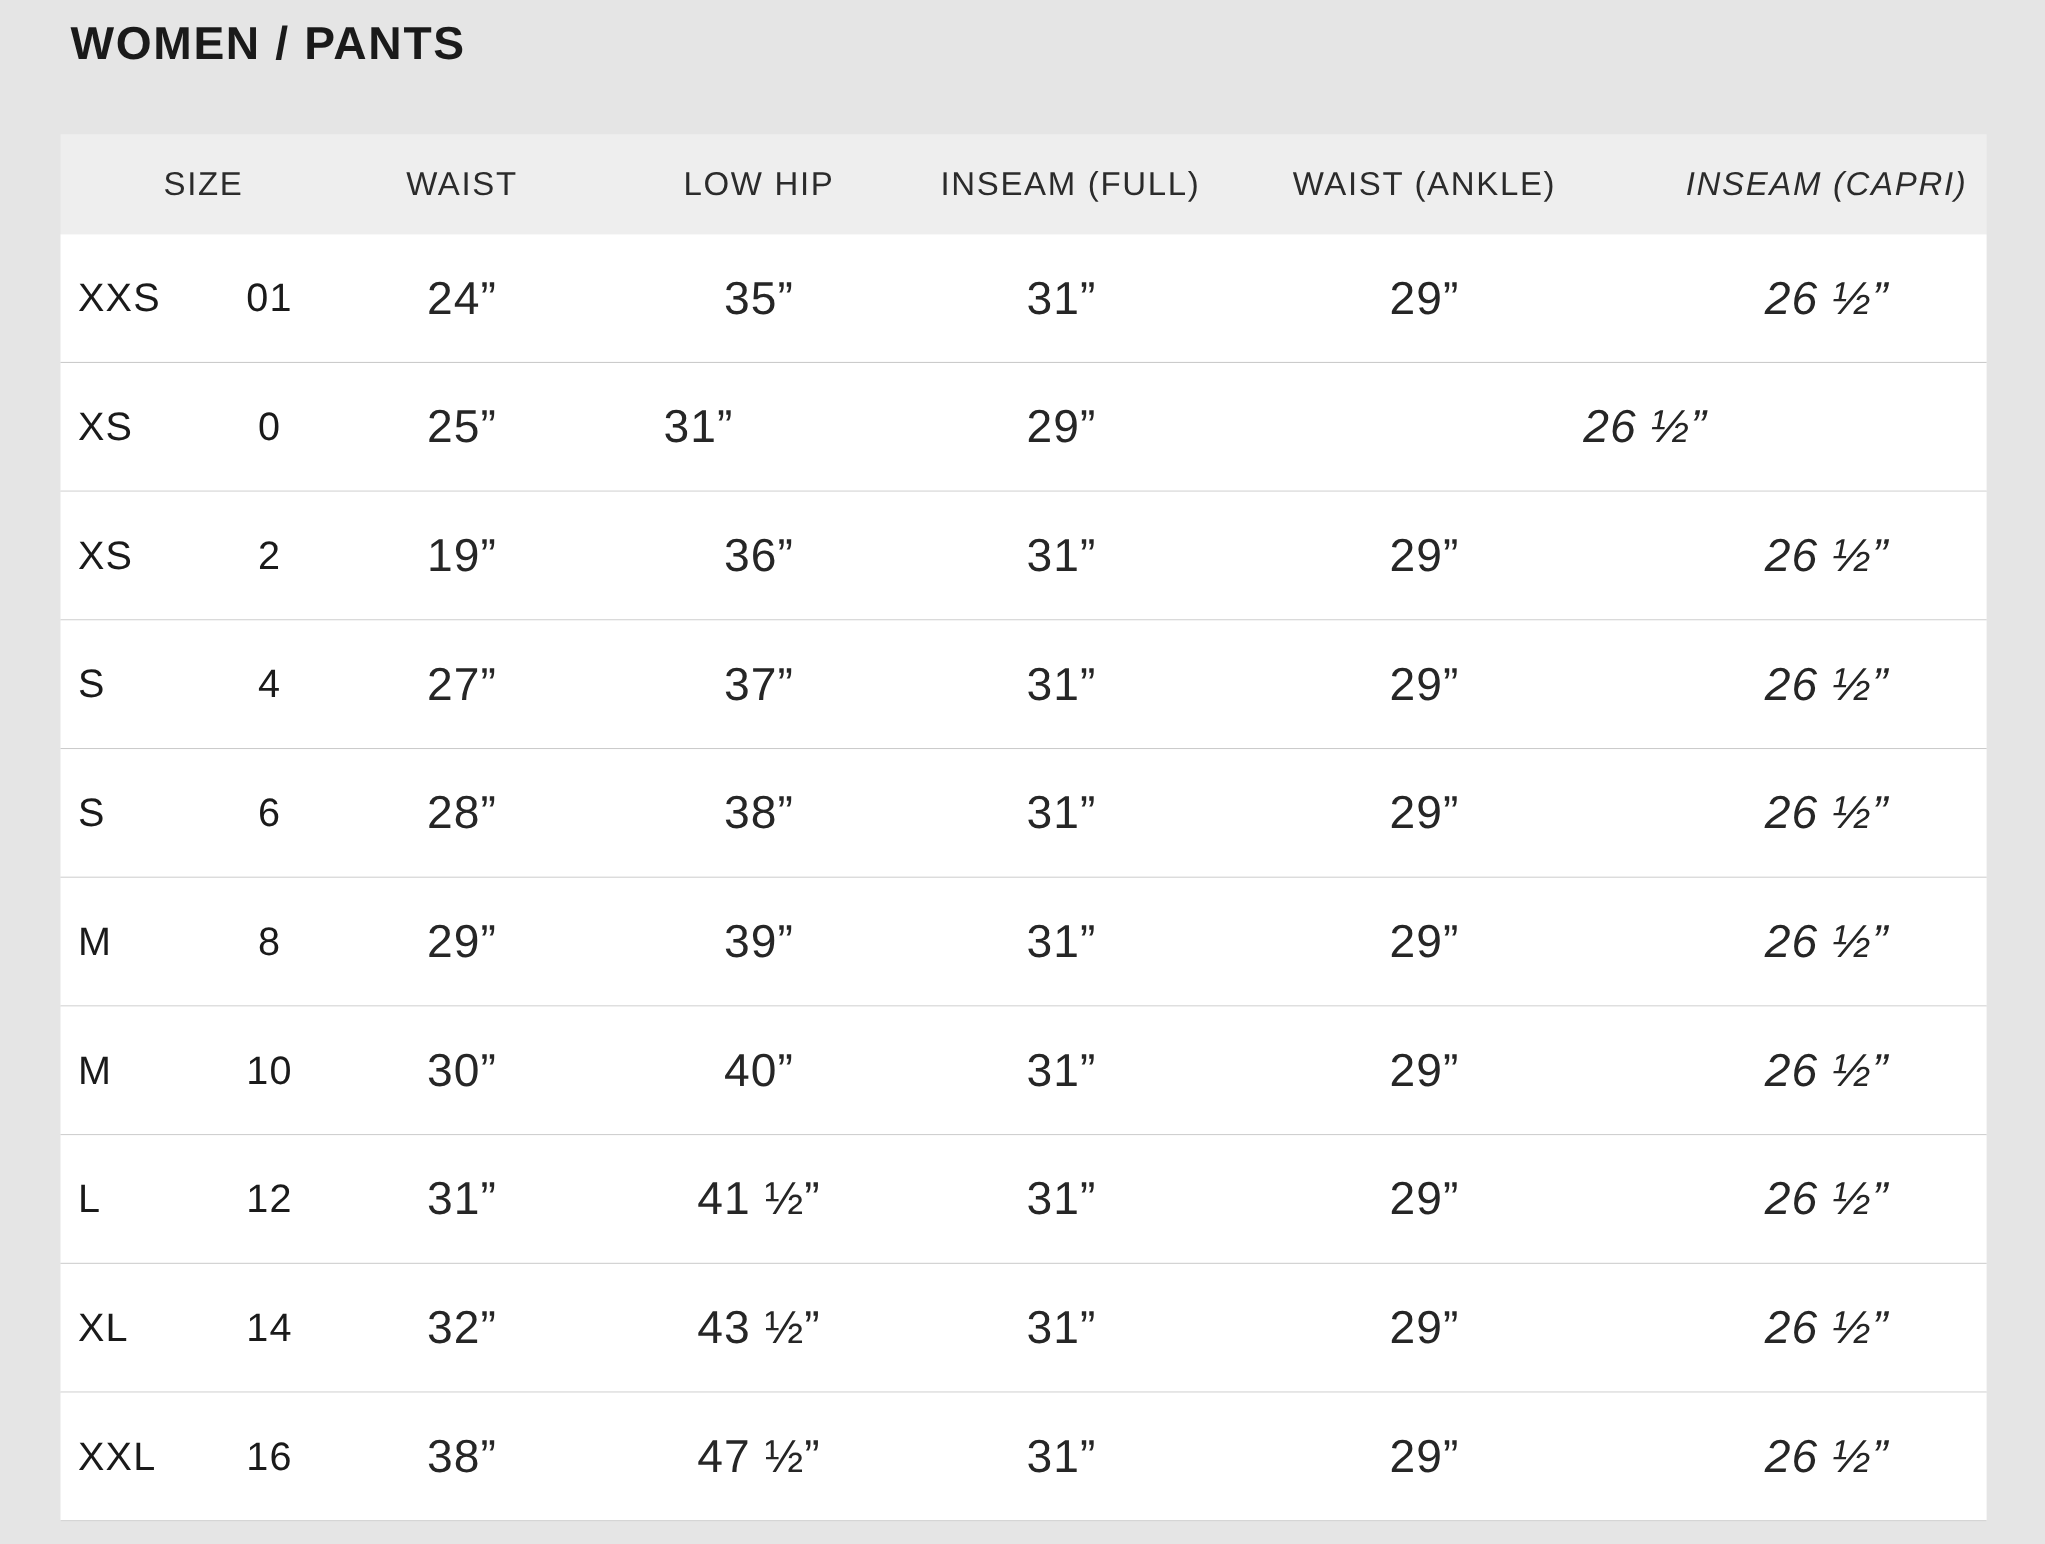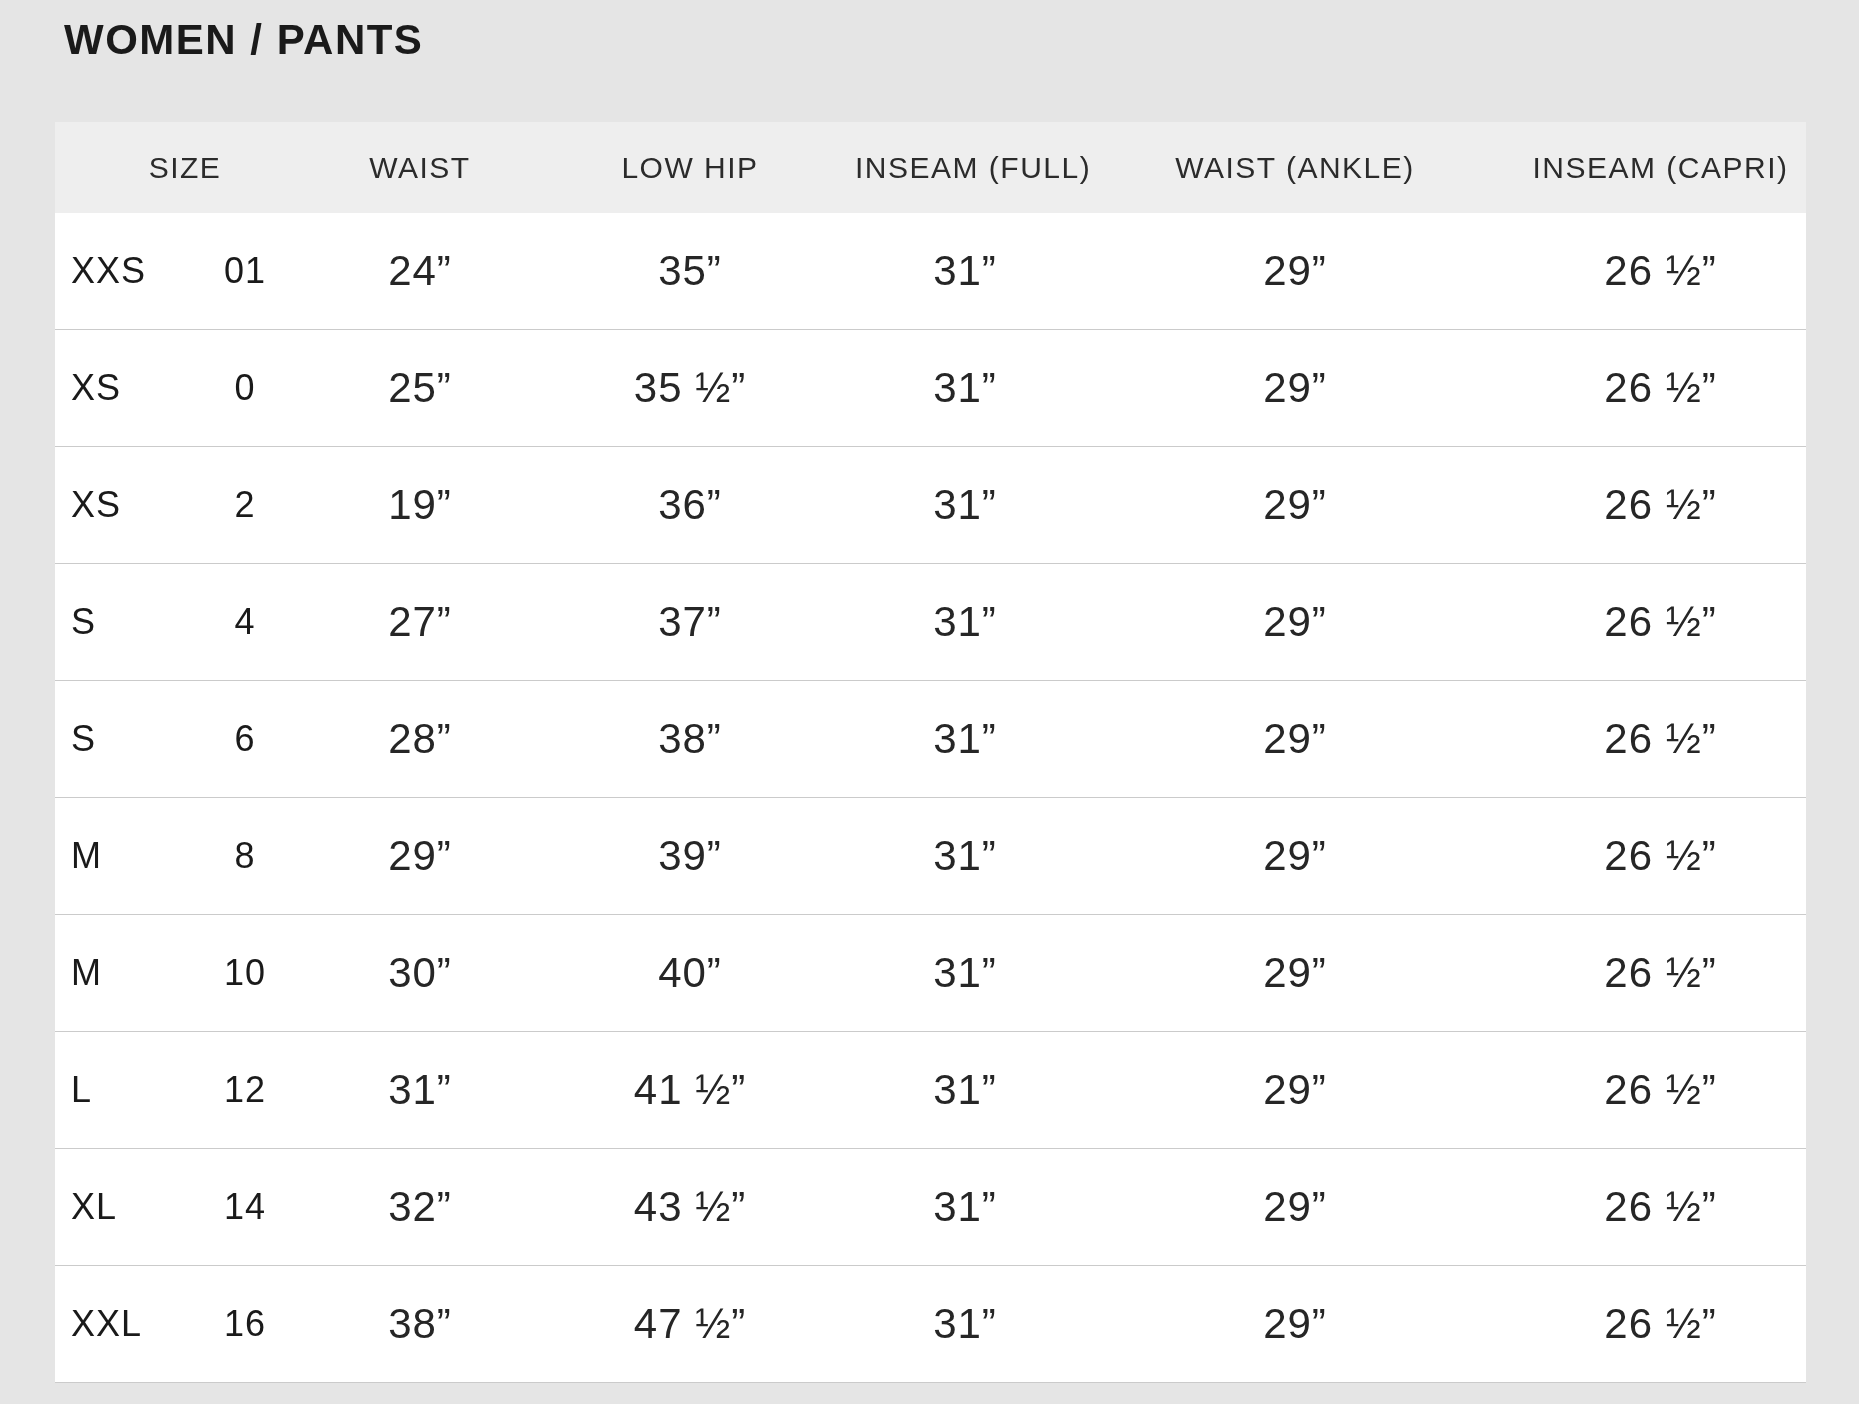--- a/index.html
+++ b/index.html
@@ -55,21 +55,21 @@
     background: #ffffff;
   }
   
   .c-size   { width: 260px; }            
   .c-letter { width: 120px; box-sizing: border-box; padding-left: 16px; text-align: left; }
   .c-num    { width: 140px; text-align: center; }
   .c-waist  { width: 210px; text-align: center; }
   .c-hip    { width: 330px; text-align: center; }
   .c-full   { width: 220px; text-align: center; }
   .c-ankle  { width: 440px; text-align: center; }
-  .c-capri  { flex: 1;      text-align: center; }
+  .c-capri  { flex: 1;      text-align: center; font-style: italic; }
   .size-label {
     font-size: 36px;
     font-weight: 400;
     letter-spacing: 1px;
     color: #1a1a1a;
     white-space: nowrap;
   }
   .measure {
     font-size: 42px;
     font-weight: 400;
@@ -104,21 +104,20 @@
     <div class="measure c-hip">35”</div>
     <div class="measure c-full">31”</div>
     <div class="measure c-ankle">29”</div>
     <div class="measure c-capri">26 ½”</div>
   </div>
 
   <div class="data-row">
     <div class="size-label c-letter">XS</div>
     <div class="size-label c-num">0</div>
     <div class="measure c-waist">25”</div>
-    <div class="measure c-hip">35 ½”</div>
     <div class="measure c-full">31”</div>
     <div class="measure c-ankle">29”</div>
     <div class="measure c-capri">26 ½”</div>
   </div>
 
   <div class="data-row">
     <div class="size-label c-letter">XS</div>
     <div class="size-label c-num">2</div>
     <div class="measure c-waist">19”</div>
     <div class="measure c-hip">36”</div>

